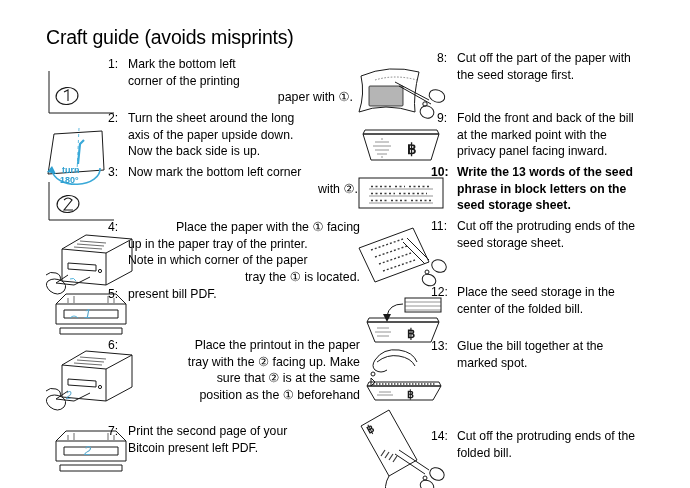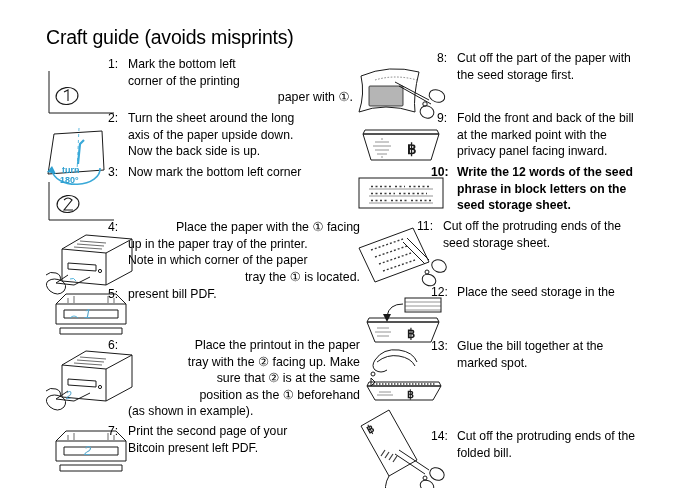--- a/index.html
+++ b/index.html
@@ -146,20 +146,21 @@
           <g class="ink" style="stroke-width:1.1">
             <ellipse cx="24" cy="24" rx="11" ry="8.5" transform="rotate(-8 24 24)"></ellipse>
             <path d="M20 20 Q24 16 28 20 L20 30 L29 30"></path>
           </g>
         </svg>
       </div>
       <div class="step-text" style="left:64px; top:0; width:250px;">
         <span class="num">3:</span>
         <span class="body" style="padding-left:20px;">
           <span class="line">Now mark the bottom left corner</span>
+          <span class="line circled">with ②.</span>
         </span>
       </div>
     </div>
 
     <div class="step" style="left:0; top:219px;">
       <div class="step-art" style="top:8px;">
         <svg width="95" height="72" viewBox="0 0 95 72">
           <path class="ink" d="M18 22 L42 8 L88 12 L88 44 L62 58 L18 54 Z"></path>
           <path class="ink" d="M18 22 L62 26 L62 58"></path>
           <path class="ink" d="M62 26 L88 12"></path>
@@ -218,21 +219,20 @@
           <text x="22" y="56" font-family="Liberation Sans, sans-serif" font-size="10" font-style="italic" fill="#5aa8cc">2</text>
         </svg>
       </div>
       <div class="step-text" style="left:64px; top:0; width:252px;">
         <span class="num">6:</span>
         <span class="body" style="padding-left:20px;">
           <span class="line circled">Place the printout in the paper</span>
           <span class="line circled">tray with the ② facing up. Make</span>
           <span class="line circled">sure that ② is at the same</span>
           <span class="line circled">position as the ①  beforehand</span>
-          <span class="line">(as shown in example).</span>
         </span>
       </div>
     </div>
 
     <div class="step" style="left:0; top:423px;">
       <div class="step-art" style="top:4px;">
         <svg width="92" height="50" viewBox="0 0 92 50">
           <path class="ink" d="M12 14 L22 4 L72 4 L82 14 L82 34 L12 34 Z"></path>
           <path class="ink" d="M12 14 L82 14"></path>
           <path class="ink" d="M20 20 L74 20 L74 28 L20 28 Z"></path>
@@ -307,21 +307,21 @@
           <g class="hairline" style="stroke-width:1.5; stroke-dasharray:2 2.5">
             <path d="M16 12.5 L36 12.5 M40 12.5 L50 12.5 M54 12.5 L74 12.5"></path>
             <path d="M16 19.5 L40 19.5 M44 19.5 L72 19.5"></path>
             <path d="M16 26.5 L32 26.5 M36 26.5 L52 26.5 M56 26.5 L76 26.5"></path>
           </g>
         </svg>
       </div>
       <div class="step-text" style="left:76px; top:0; width:258px;font-weight:bold;">
         <span class="num">10:</span>
         <span class="body" style="padding-left:26px;">
-          <span class="line">Write the 12 words of the seed</span>
+          <span class="line">Write the 13 words of the seed</span>
           <span class="line">phrase in block letters on the</span>
           <span class="line">seed storage sheet.</span>
         </span>
       </div>
     </div>
 
     <div class="step" style="left:0; top:218px;">
       <div class="step-art" style="top:4px;">
         <svg width="98" height="66" viewBox="0 0 98 66">
           <path class="ink" d="M4 26 L58 6 L74 40 L20 60 Z"></path>
@@ -329,21 +329,21 @@
             <path d="M16 28 L48 17 M20 35 L52 24 M24 42 L56 31 M28 49 L60 38"></path>
           </g>
           <path class="ink" d="M48 20 L70 42 M52 16 L74 38"></path>
           <g class="ink">
             <ellipse cx="84" cy="44" rx="7.5" ry="6" transform="rotate(25 84 44)"></ellipse>
             <ellipse cx="74" cy="58" rx="7" ry="5.5" transform="rotate(25 74 58)"></ellipse>
             <circle cx="72" cy="50" r="2"></circle>
           </g>
         </svg>
       </div>
-      <div class="step-text" style="left:62px; top:0; width:258px;">
+      <div class="step-text" style="left:76px; top:0; width:258px;">
         <span class="num">11:</span>
         <span class="body" style="padding-left:26px;">
           <span class="line">Cut off the protruding ends of the</span>
           <span class="line">seed storage sheet.</span>
         </span>
       </div>
     </div>
 
     <div class="step" style="left:0; top:284px;">
       <div class="step-art">
@@ -355,20 +355,21 @@
           <path class="ink" d="M12 26 L84 26 L76 46 L20 46 Z"></path>
           <path class="ink" d="M14 22 L82 22 L84 26 L12 26 Z"></path>
           <path class="hairline" d="M22 32 L34 32 M20 36 L36 36 M22 40 L34 40"></path>
           <text x="52" y="42" font-family="Liberation Sans, sans-serif" font-size="13" font-weight="bold" fill="#1a1a1a">฿</text>
         </svg>
       </div>
       <div class="step-text" style="left:76px; top:0; width:258px;">
         <span class="num">12:</span>
         <span class="body" style="padding-left:26px;">
           <span class="line">Place the seed storage in the</span>
+          <span class="line">center of the folded bill.</span>
         </span>
       </div>
     </div>
 
     <div class="step" style="left:0; top:334px;">
       <div class="step-art" style="left:6px;">
         <svg width="92" height="60" viewBox="0 0 92 60">
           <path class="ink" d="M14 14 Q22 2 38 4 Q52 6 56 16"></path>
           <path class="ink" d="M16 16 Q26 8 38 10 Q50 12 54 20"></path>
           <path class="ink" d="M14 14 Q10 20 14 24 Q20 28 26 24"></path>

